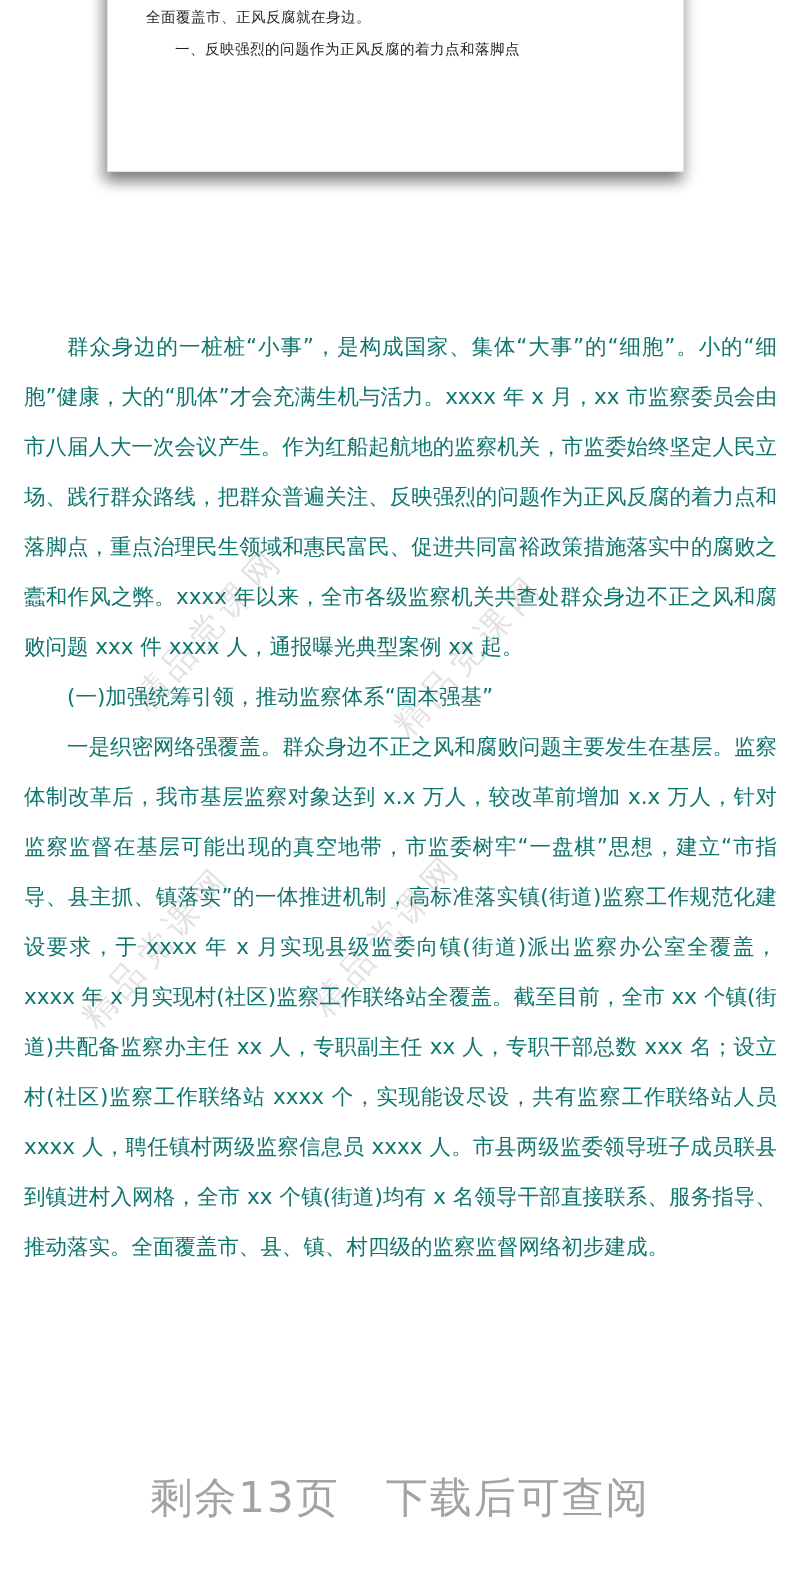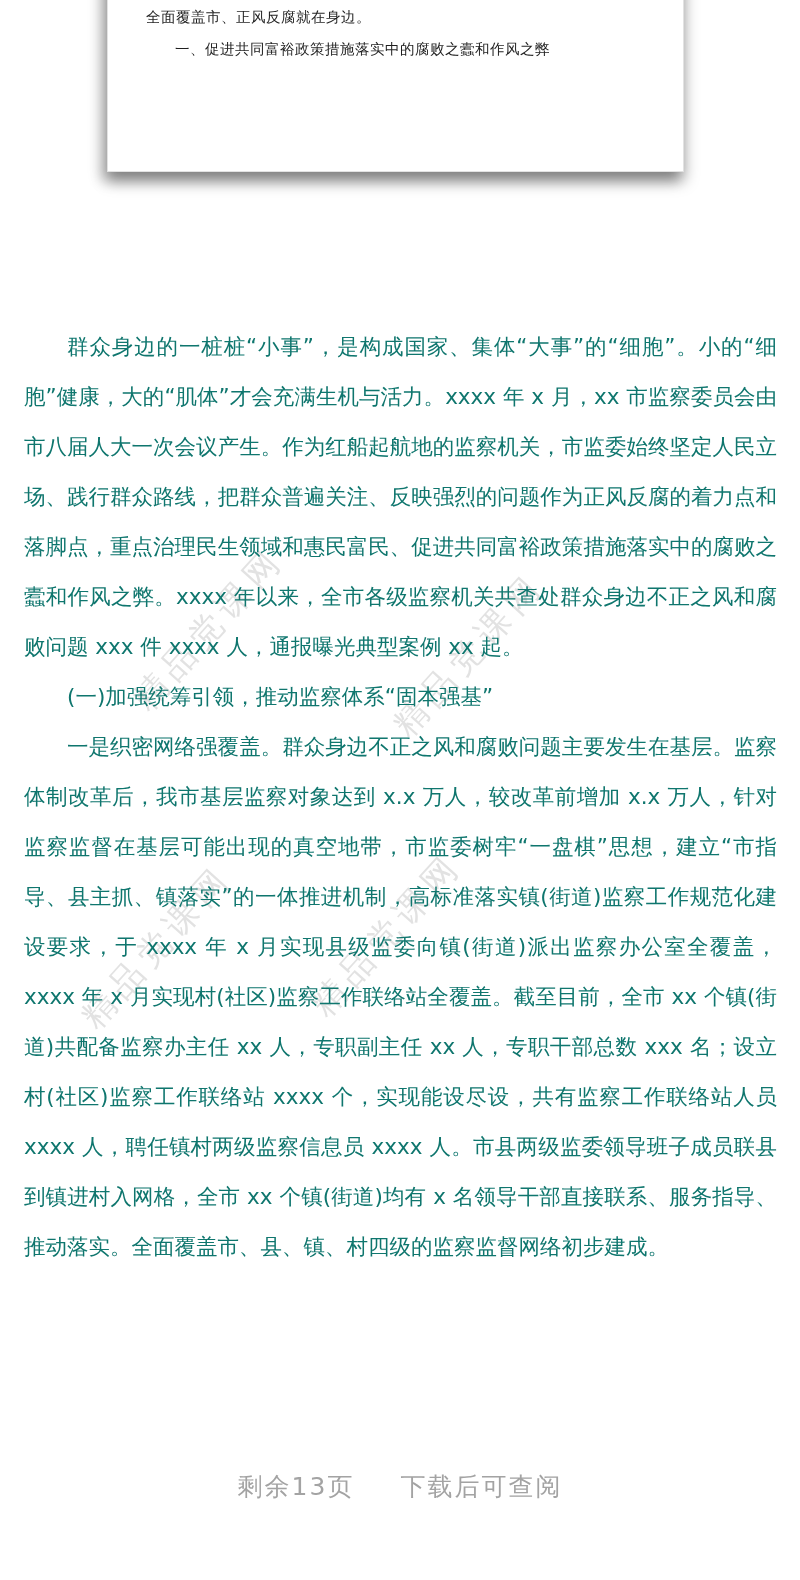--- a/index.html
+++ b/index.html
@@ -78,38 +78,38 @@
   .footer-notice {
     position: absolute;
     left: 0;
     right: 0;
     top: 1470px;
     z-index: 2;
     display: flex;
     justify-content: center;
     align-items: baseline;
     gap: 46px;
-    font-size: 25px;
+    font-size: 42px;
     color: #a3a3a3;
     letter-spacing: 2px;
   }
 </style>
 </head>
 <body>
 
 <div class="watermark-layer">
   <span class="watermark w1">精品党课网</span>
   <span class="watermark w2">精品党课网</span>
   <span class="watermark w3">精品党课网</span>
   <span class="watermark w4">精品党课网</span>
 </div>
 
 <div class="preview-card">
   <p>全面覆盖市、正风反腐就在身边。</p>
-  <p class="card-heading">一、促进共同富裕政策措施落实中的腐败之蠹和作风之弊</p>
+  <p class="card-heading">一、反映强烈的问题作为正风反腐的着力点和落脚点</p>
 </div>
 
 <div class="doc-body">
   <p>群众身边的一桩桩“小事”，是构成国家、集体“大事”的“细胞”。小的“细胞”健康，大的“肌体”才会充满生机与活力。xxxx 年 x 月，xx 市监察委员会由市八届人大一次会议产生。作为红船起航地的监察机关，市监委始终坚定人民立场、践行群众路线，把群众普遍关注、反映强烈的问题作为正风反腐的着力点和落脚点，重点治理民生领域和惠民富民、促进共同富裕政策措施落实中的腐败之蠹和作风之弊。xxxx 年以来，全市各级监察机关共查处群众身边不正之风和腐败问题 xxx 件 xxxx 人，通报曝光典型案例 xx 起。</p>
   <p>(一)加强统筹引领，推动监察体系“固本强基”</p>
   <p>一是织密网络强覆盖。群众身边不正之风和腐败问题主要发生在基层。监察体制改革后，我市基层监察对象达到 x.x 万人，较改革前增加 x.x 万人，针对监察监督在基层可能出现的真空地带，市监委树牢“一盘棋”思想，建立“市指导、县主抓、镇落实”的一体推进机制，高标准落实镇(街道)监察工作规范化建设要求，于 xxxx 年 x 月实现县级监委向镇(街道)派出监察办公室全覆盖，xxxx 年 x 月实现村(社区)监察工作联络站全覆盖。截至目前，全市 xx 个镇(街道)共配备监察办主任 xx 人，专职副主任 xx 人，专职干部总数 xxx 名；设立村(社区)监察工作联络站 xxxx 个，实现能设尽设，共有监察工作联络站人员 xxxx 人，聘任镇村两级监察信息员 xxxx 人。市县两级监委领导班子成员联县到镇进村入网格，全市 xx 个镇(街道)均有 x 名领导干部直接联系、服务指导、推动落实。全面覆盖市、县、镇、村四级的监察监督网络初步建成。</p>
 </div>
 
 <div class="footer-notice">
   <span>剩余13页</span>

